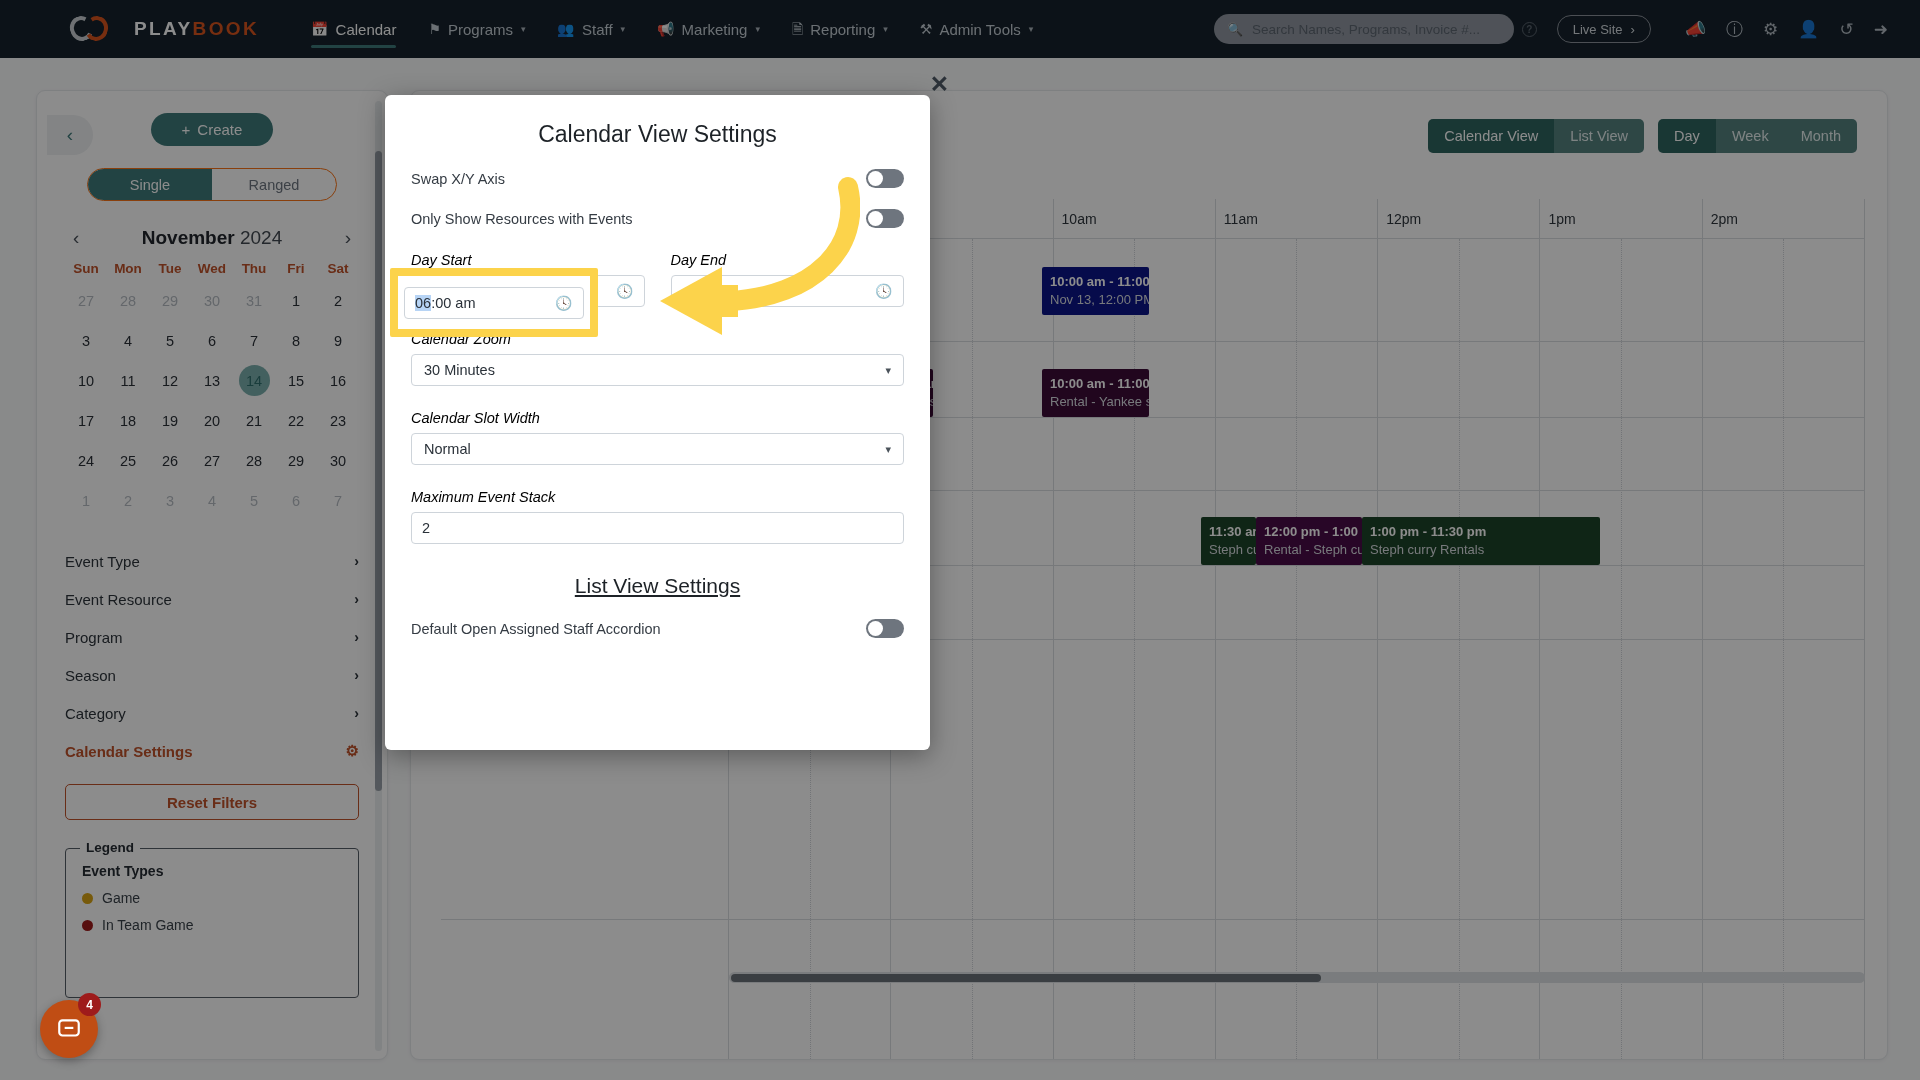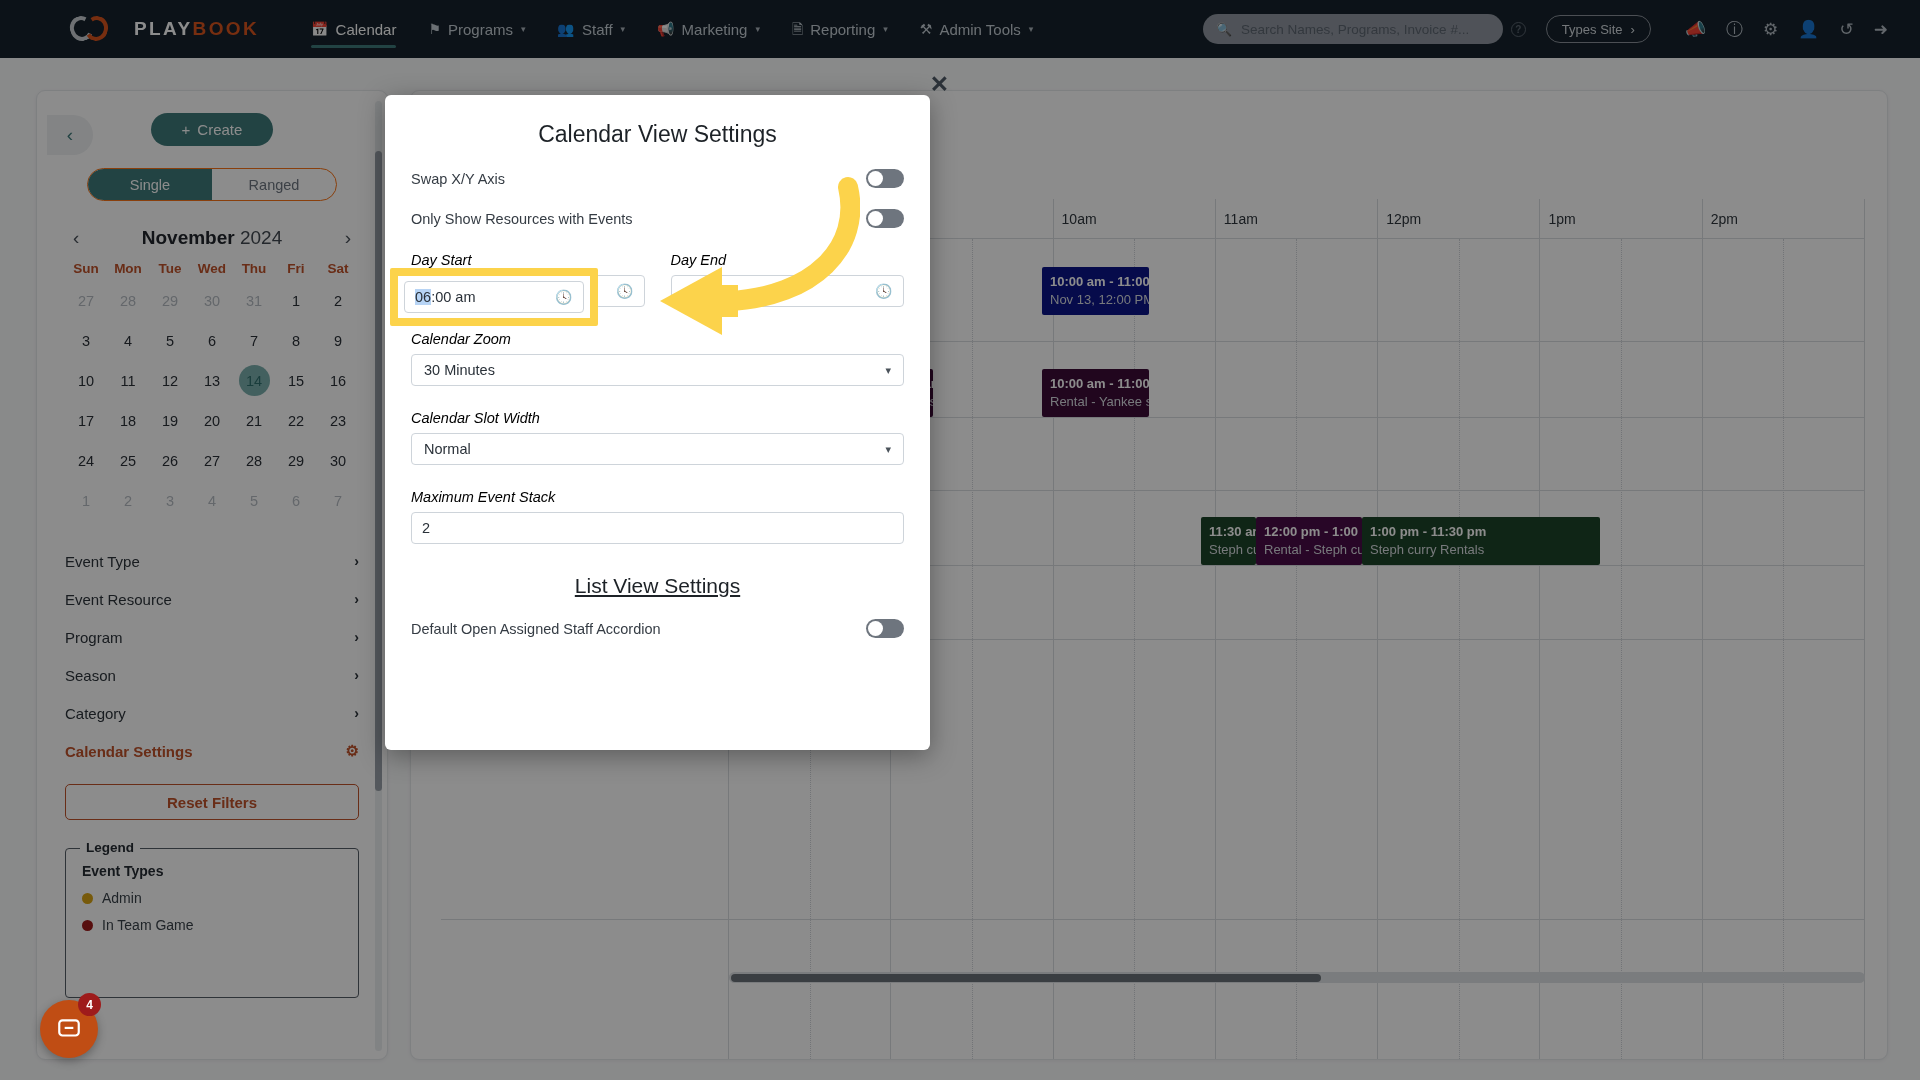--- a/index.html
+++ b/index.html
@@ -251,21 +251,21 @@
   .selbox .chev { color: #4a525a; font-size: 11px; }
   .modal h3 {
     text-align: center; font-size: 21px; font-weight: 400; color: #1d2227;
     margin-top: 30px;
     text-decoration: underline;
   }
   .hl-sel { background: #b7d4f5; }
 
   
   .hl-box {
-    position: absolute; left: 390px; top: 268px; width: 208px; height: 58px;
+    position: absolute; left: 390px; top: 268px; width: 208px; height: 69px;
     border: 8px solid #fcd34b; background: #fff; z-index: 60; border-radius: 2px;
     display: flex; align-items: center; padding: 0 6px;
   }
   .hl-inner {
     flex: 1; height: 32px; border: 1px solid #ced4da; border-radius: 4px;
     display: flex; align-items: center; justify-content: space-between;
     padding: 0 10px; font-size: 14.5px; color: #2a3139; background: #fff;
   }
   .arrow-svg { position: absolute; left: 600px; top: 175px; z-index: 59; }
 
@@ -331,21 +331,21 @@
       </div>
     </div>
 
     <div class="nav-right">
       <div class="searchbox">
         <span class="sic">🔍</span>
         <span class="sph">Search Names, Programs, Invoice #...</span>
       </div>
       <div class="qmark">?</div>
       <div class="livesite">
-        <span>Types Site</span>
+        <span>Live Site</span>
         <span>›</span>
       </div>
       <div class="nav-icons">
         <span class="nic">📣</span>
         <span class="nic">ⓘ</span>
         <span class="nic">⚙</span>
         <span class="nic">👤</span>
         <span class="nic">↺</span>
         <span class="nic">➜</span>
       </div>
@@ -463,33 +463,44 @@
           <span class="gear-ic">⚙</span>
         </div>
 
         <div class="reset">Reset Filters</div>
 
         <div class="legend">
           <div class="legend-cap">Legend</div>
           <h4>Event Types</h4>
           <div class="leg-item">
             <span class="dot" style="background:#d9a514"></span>
-            <span>Admin</span>
+            <span>Game</span>
           </div>
           <div class="leg-item">
             <span class="dot" style="background:#9e1b1b"></span>
             <span>In Team Game</span>
           </div>
         </div>
       </div>
     </div>
 
     <div class="calpanel">
       <div class="cal-head">
         <div class="cal-date">November 13, 2024</div>
+        <div class="cal-head-right">
+          <div class="pill-group">
+            <div class="pill on">Calendar View</div>
+            <div class="pill">List View</div>
+          </div>
+          <div class="pill-group">
+            <div class="pill on">Day</div>
+            <div class="pill">Week</div>
+            <div class="pill">Month</div>
+          </div>
+        </div>
       </div>
 
       <div class="grid-wrap">
         <div class="ghead">
           <div class="gres"></div>
           <div class="gcols" id="hour-cols">
               <div class="gcol">
                 <span>8am</span>
               </div>
               <div class="gcol">

